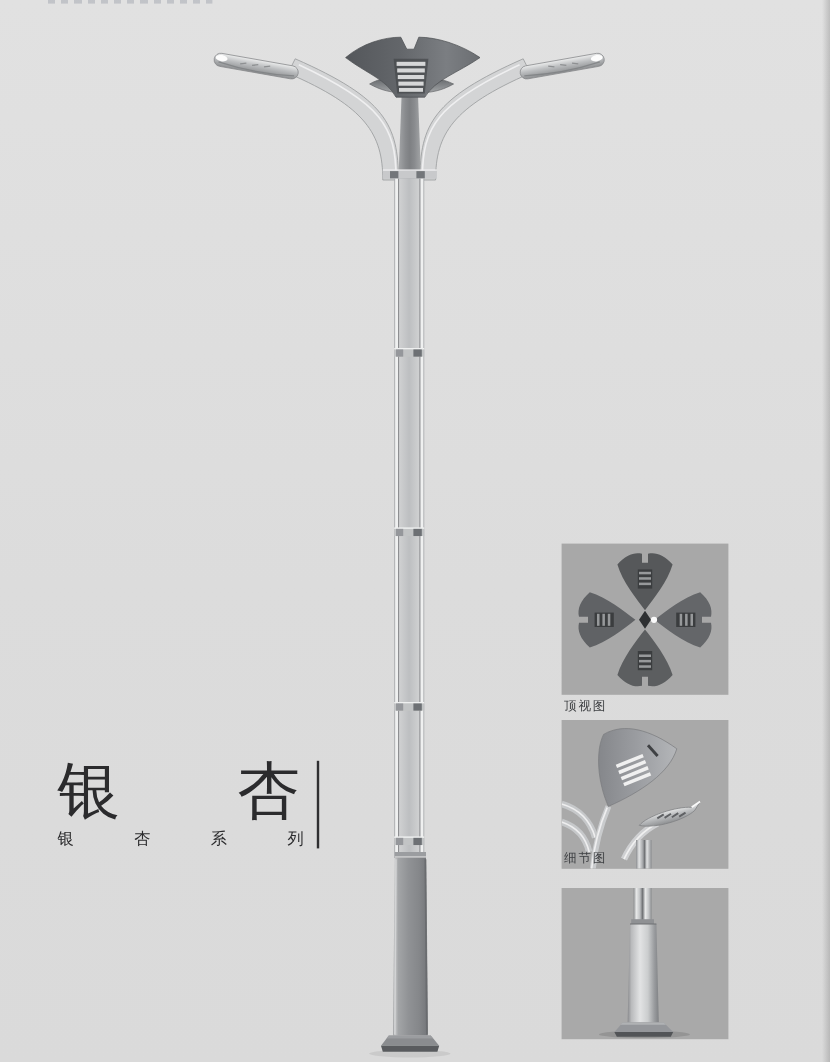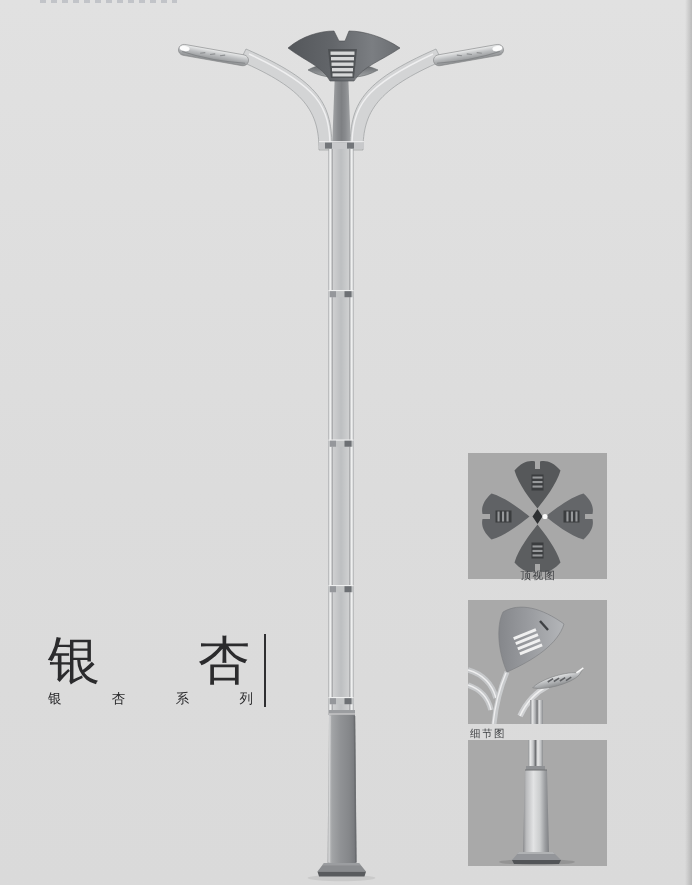--- a/index.html
+++ b/index.html
@@ -36,22 +36,22 @@
   
   .thumb-box{position:absolute;left:468px;width:139px;overflow:hidden;}
   .thumb-box svg{display:block;}
   .t1{top:453px;height:126px;background:#a8a8a8;}
   .t2{top:600px;height:124px;background:#a9a9a9;}
   .t3{top:740px;height:126px;background:#a9a9a9;}
   .thumb-label{
     position:absolute;left:470px;width:137px;height:14px;
     font-size:10.5px;letter-spacing:1.5px;color:#3d3f42;line-height:14px;
   }
-  .l1{top:568px;text-align:center;}
-  .l2{top:726px;}
+  .l1{top:582px;}
+  .l2{top:708px;}
   .page-edge{
     position:absolute;right:0;top:0;width:7px;height:885px;
     background:linear-gradient(90deg,rgba(120,120,120,0) 0%,rgba(100,100,100,.30) 100%);
   }
 </style>
 </head>
 <body>
 
 <div class="page">
 

